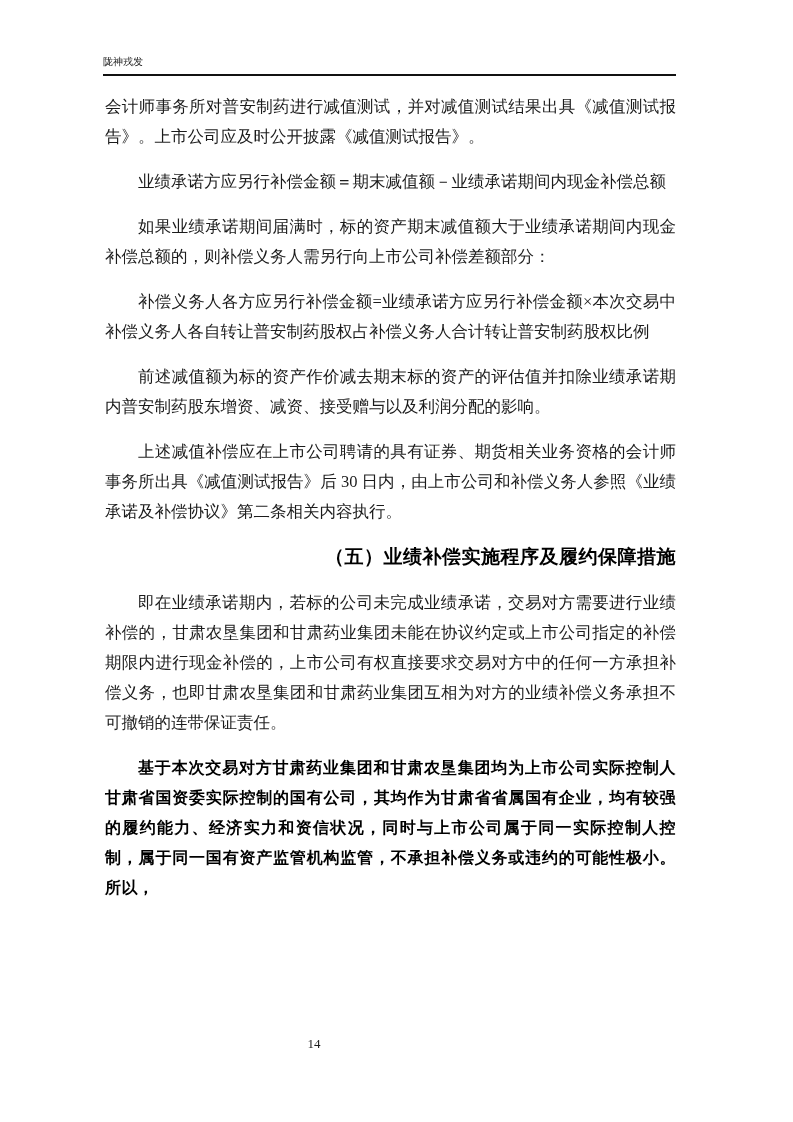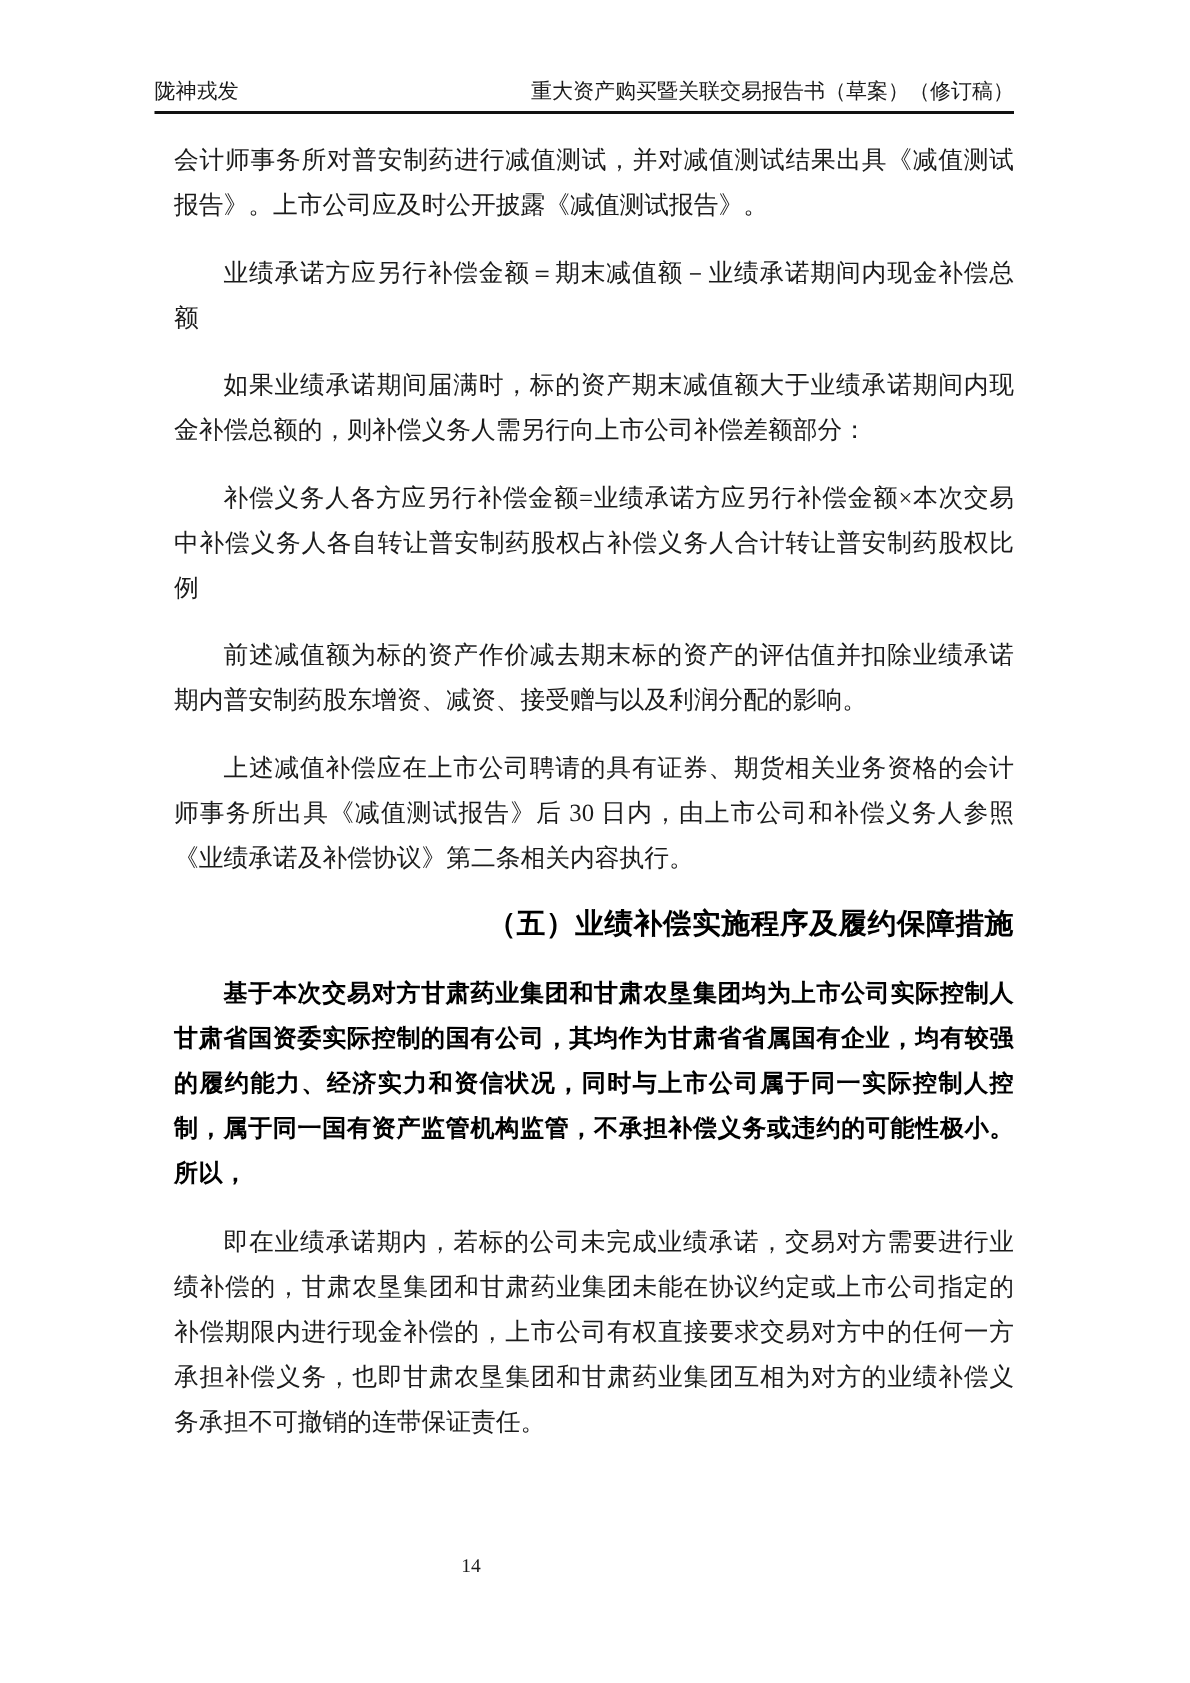--- a/index.html
+++ b/index.html
@@ -15,36 +15,36 @@
   }
   .doc-header {
     position: absolute;
     top: 53px;
     left: 103px;
     width: 573px;
     display: flex;
     justify-content: space-between;
     border-bottom: 2px solid #111111;
     padding-bottom: 3px;
-    font-size: 14px;
+    font-size: 10px;
     line-height: 18px;
     color: #1b1b1b;
   }
   .doc-body {
     position: absolute;
     top: 92px;
     left: 103px;
     width: 573px;
     font-size: 16.5px;
     line-height: 30px;
     text-align: justify;
     color: #1b1b1b;
   }
   .para {
-    margin: 0 0 15px 13px;
+    margin: 0 0 15px 2px;
     text-indent: 33px;
   }
   .para.no-indent { text-indent: 0; }
   .section-heading {
     font-family: "Liberation Sans", sans-serif;
     font-size: 19px;
     font-weight: 700;
     color: #000000;
     line-height: 30px;
     margin: 12px 0 16px 0;
@@ -68,42 +68,41 @@
     color: #1b1b1b;
   }
 </style>
 </head>
 <body>
 
 <div class="page">
 
   <header class="doc-header">
     <span class="header-left">陇神戎发</span>
-    <span class="header-right">重大资产购买暨关联交易报告书（草案）（修订稿）</span>
   </header>
 
   <main class="doc-body">
     <p class="para no-indent">会计师事务所对普安制药进行减值测试，并对减值测试结果出具《减值测试报告》。上市公司应及时公开披露《减值测试报告》。</p>
 
     <p class="para">业绩承诺方应另行补偿金额＝期末减值额－业绩承诺期间内现金补偿总额</p>
 
     <p class="para">如果业绩承诺期间届满时，标的资产期末减值额大于业绩承诺期间内现金补偿总额的，则补偿义务人需另行向上市公司补偿差额部分：</p>
 
     <p class="para">补偿义务人各方应另行补偿金额=业绩承诺方应另行补偿金额×本次交易中补偿义务人各自转让普安制药股权占补偿义务人合计转让普安制药股权比例</p>
 
     <p class="para">前述减值额为标的资产作价减去期末标的资产的评估值并扣除业绩承诺期内普安制药股东增资、减资、接受赠与以及利润分配的影响。</p>
 
     <p class="para">上述减值补偿应在上市公司聘请的具有证券、期货相关业务资格的会计师事务所出具《减值测试报告》后 30 日内，由上市公司和补偿义务人参照《业绩承诺及补偿协议》第二条相关内容执行。</p>
 
 
     <h2 class="section-heading">（五）业绩补偿实施程序及履约保障措施</h2>
 
 
+    <p class="para">即在业绩承诺期内，若标的公司未完成业绩承诺，交易对方需要进行业绩补偿的，甘肃农垦集团和甘肃药业集团未能在协议约定或上市公司指定的补偿期限内进行现金补偿的，上市公司有权直接要求交易对方中的任何一方承担补偿义务，也即甘肃农垦集团和甘肃药业集团互相为对方的业绩补偿义务承担不可撤销的连带保证责任。</p>
+
     <p class="para emphasized">基于本次交易对方甘肃药业集团和甘肃农垦集团均为上市公司实际控制人甘肃省国资委实际控制的国有公司，其均作为甘肃省省属国有企业，均有较强的履约能力、经济实力和资信状况，同时与上市公司属于同一实际控制人控制，属于同一国有资产监管机构监管，不承担补偿义务或违约的可能性极小。所以，</p>
-
-    <p class="para">即在业绩承诺期内，若标的公司未完成业绩承诺，交易对方需要进行业绩补偿的，甘肃农垦集团和甘肃药业集团未能在协议约定或上市公司指定的补偿期限内进行现金补偿的，上市公司有权直接要求交易对方中的任何一方承担补偿义务，也即甘肃农垦集团和甘肃药业集团互相为对方的业绩补偿义务承担不可撤销的连带保证责任。</p>
   </main>
 
   <footer class="doc-footer">
     <span class="page-number">14</span>
   </footer>
 
 </div>
 
 </body></html>

